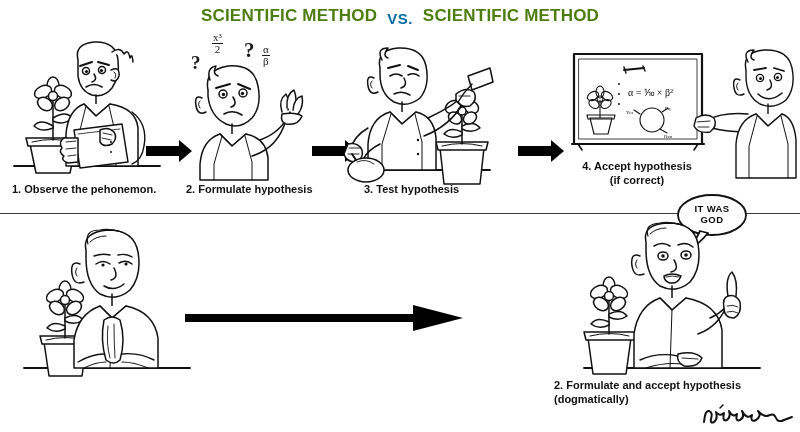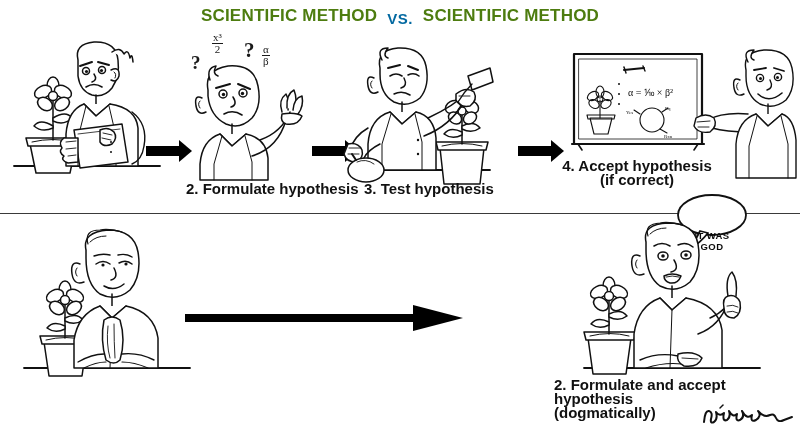--- a/index.html
+++ b/index.html
@@ -53,21 +53,21 @@
     left: 0;
     top: 213px;
     width: 800px;
     height: 1px;
     background: #3a3a3a;
   }
 
   
   .caption {
     position: absolute;
-    font-size: 15px;
+    font-size: 11px;
     font-weight: bold;
     color: #111111;
     line-height: 14px;
     white-space: pre-line;
   }
   .caption.center { text-align: center; }
 
   
   .arrow-thick {
     position: absolute;
@@ -133,21 +133,20 @@
     position: absolute;
     left: 0;
     top: 10px;
     width: 72px;
     text-align: center;
     font-size: 9.5px;
     font-weight: bold;
     line-height: 11px;
     color: #0a0a0a;
     letter-spacing: 0.4px;
-    margin-top: 27px;
   }
 
   
   .signature {
     position: absolute;
     left: 700px;
     top: 402px;
     width: 95px;
     height: 26px;
   }
@@ -474,20 +473,21 @@
 
       <path d="M198 56 L198 66"></path>
       <path d="M186 66 L198 78 L212 66" fill="#fff"></path>
       <path d="M198 78 L194 92 L198 106 L203 92 Z" fill="#fff"></path>
       <path d="M186 66 Q168 72 166 96 L166 130 L226 130 L226 92 Q224 70 212 66 L198 78 Z" fill="#fff"></path>
       <path d="M187 68 L179 98 L179 130" stroke-width="1"></path>
       <path d="M211 68 L218 96 L218 130" stroke-width="1"></path>
     </svg>
   </div>
 
+  <div class="caption" style="left:12px; top:182px;">1. Observe the pehonemon.</div>
   <div class="caption" style="left:186px; top:182px;">2. Formulate hypothesis</div>
   <div class="caption" style="left:364px; top:182px;">3. Test hypothesis</div>
   <div class="caption center" style="left:552px; top:159px; width:170px;">4. Accept hypothesis
 (if correct)</div>
 
   <div class="divider"></div>
 
   <div class="speech">
     <svg width="72" height="56" viewBox="0 0 72 56" fill="#fff" stroke="#111" stroke-width="1.8">
       <ellipse cx="36" cy="22" rx="34" ry="20"></ellipse>

